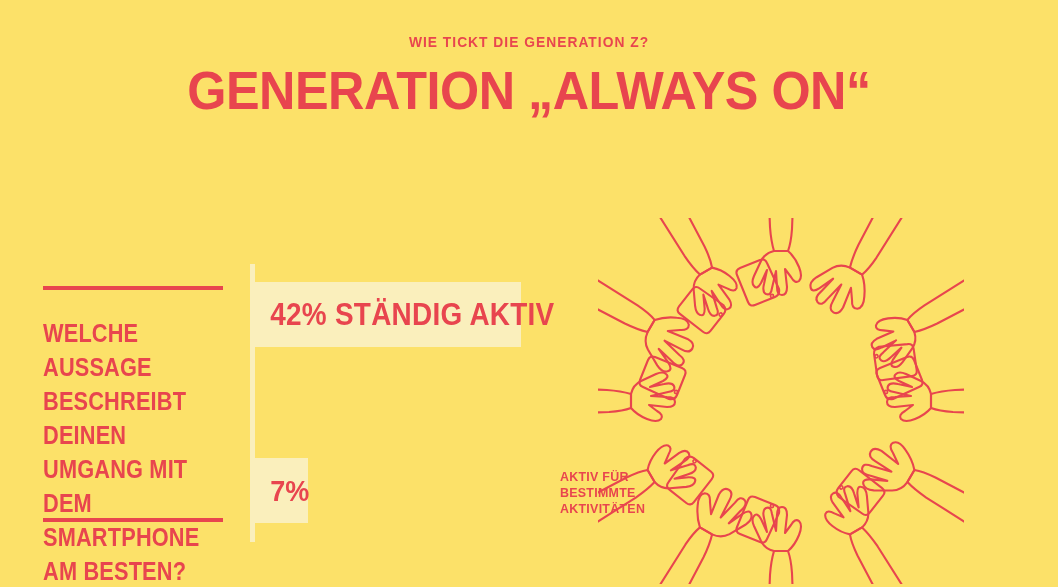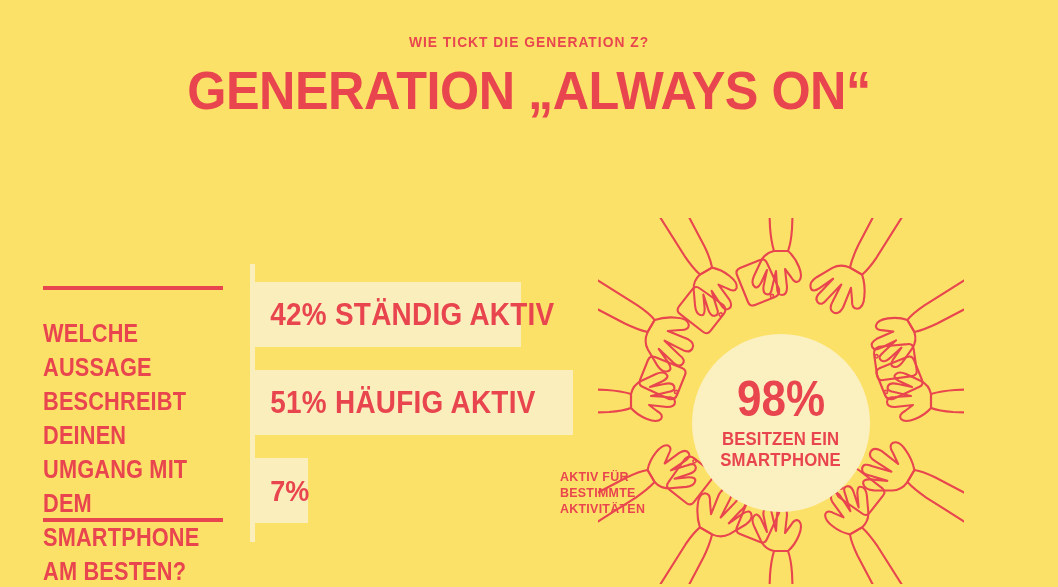--- a/index.html
+++ b/index.html
@@ -205,23 +205,20 @@
   </div>
   <div class="rule-bottom"></div>
 
   <div class="chart">
     <div class="axis-line"></div>
 
     <div class="bar" style="top:18px; height:65px; width:266px;">
       <span class="bar-label bar-label-big">42% STÄNDIG AKTIV</span>
     </div>
 
-    <div class="bar" style="top:106px; height:65px; width:318px;">
-      <span class="bar-label bar-label-big">51% HÄUFIG AKTIV</span>
-    </div>
 
     <div class="bar" style="top:194px; height:65px; width:53px;">
       <span class="bar-pct-small">7%</span>
     </div>
     <div class="bar-outside-label" style="top:205px;">
       <div>AKTIV FÜR</div>
       <div>BESTIMMTE AKTIVITÄTEN</div>
     </div>
   </div>
 
@@ -285,22 +282,15 @@
           </g>
         <g transform="rotate(300) translate(0,-128)">
             <use href="#handUnitPlain" transform="rotate(180)"></use>
           </g>
         <g transform="rotate(330) translate(0,-128)">
             <use href="#handUnit" transform="rotate(180)"></use>
           </g>
       </g>
     </svg>
 
-    <div class="circle-badge">
-      <div class="circle-pct">98%</div>
-      <div class="circle-sub">
-        <div>BESITZEN EIN</div>
-        <div>SMARTPHONE</div>
-      </div>
-    </div>
   </div>
 
 </div>
 
 </body></html>

